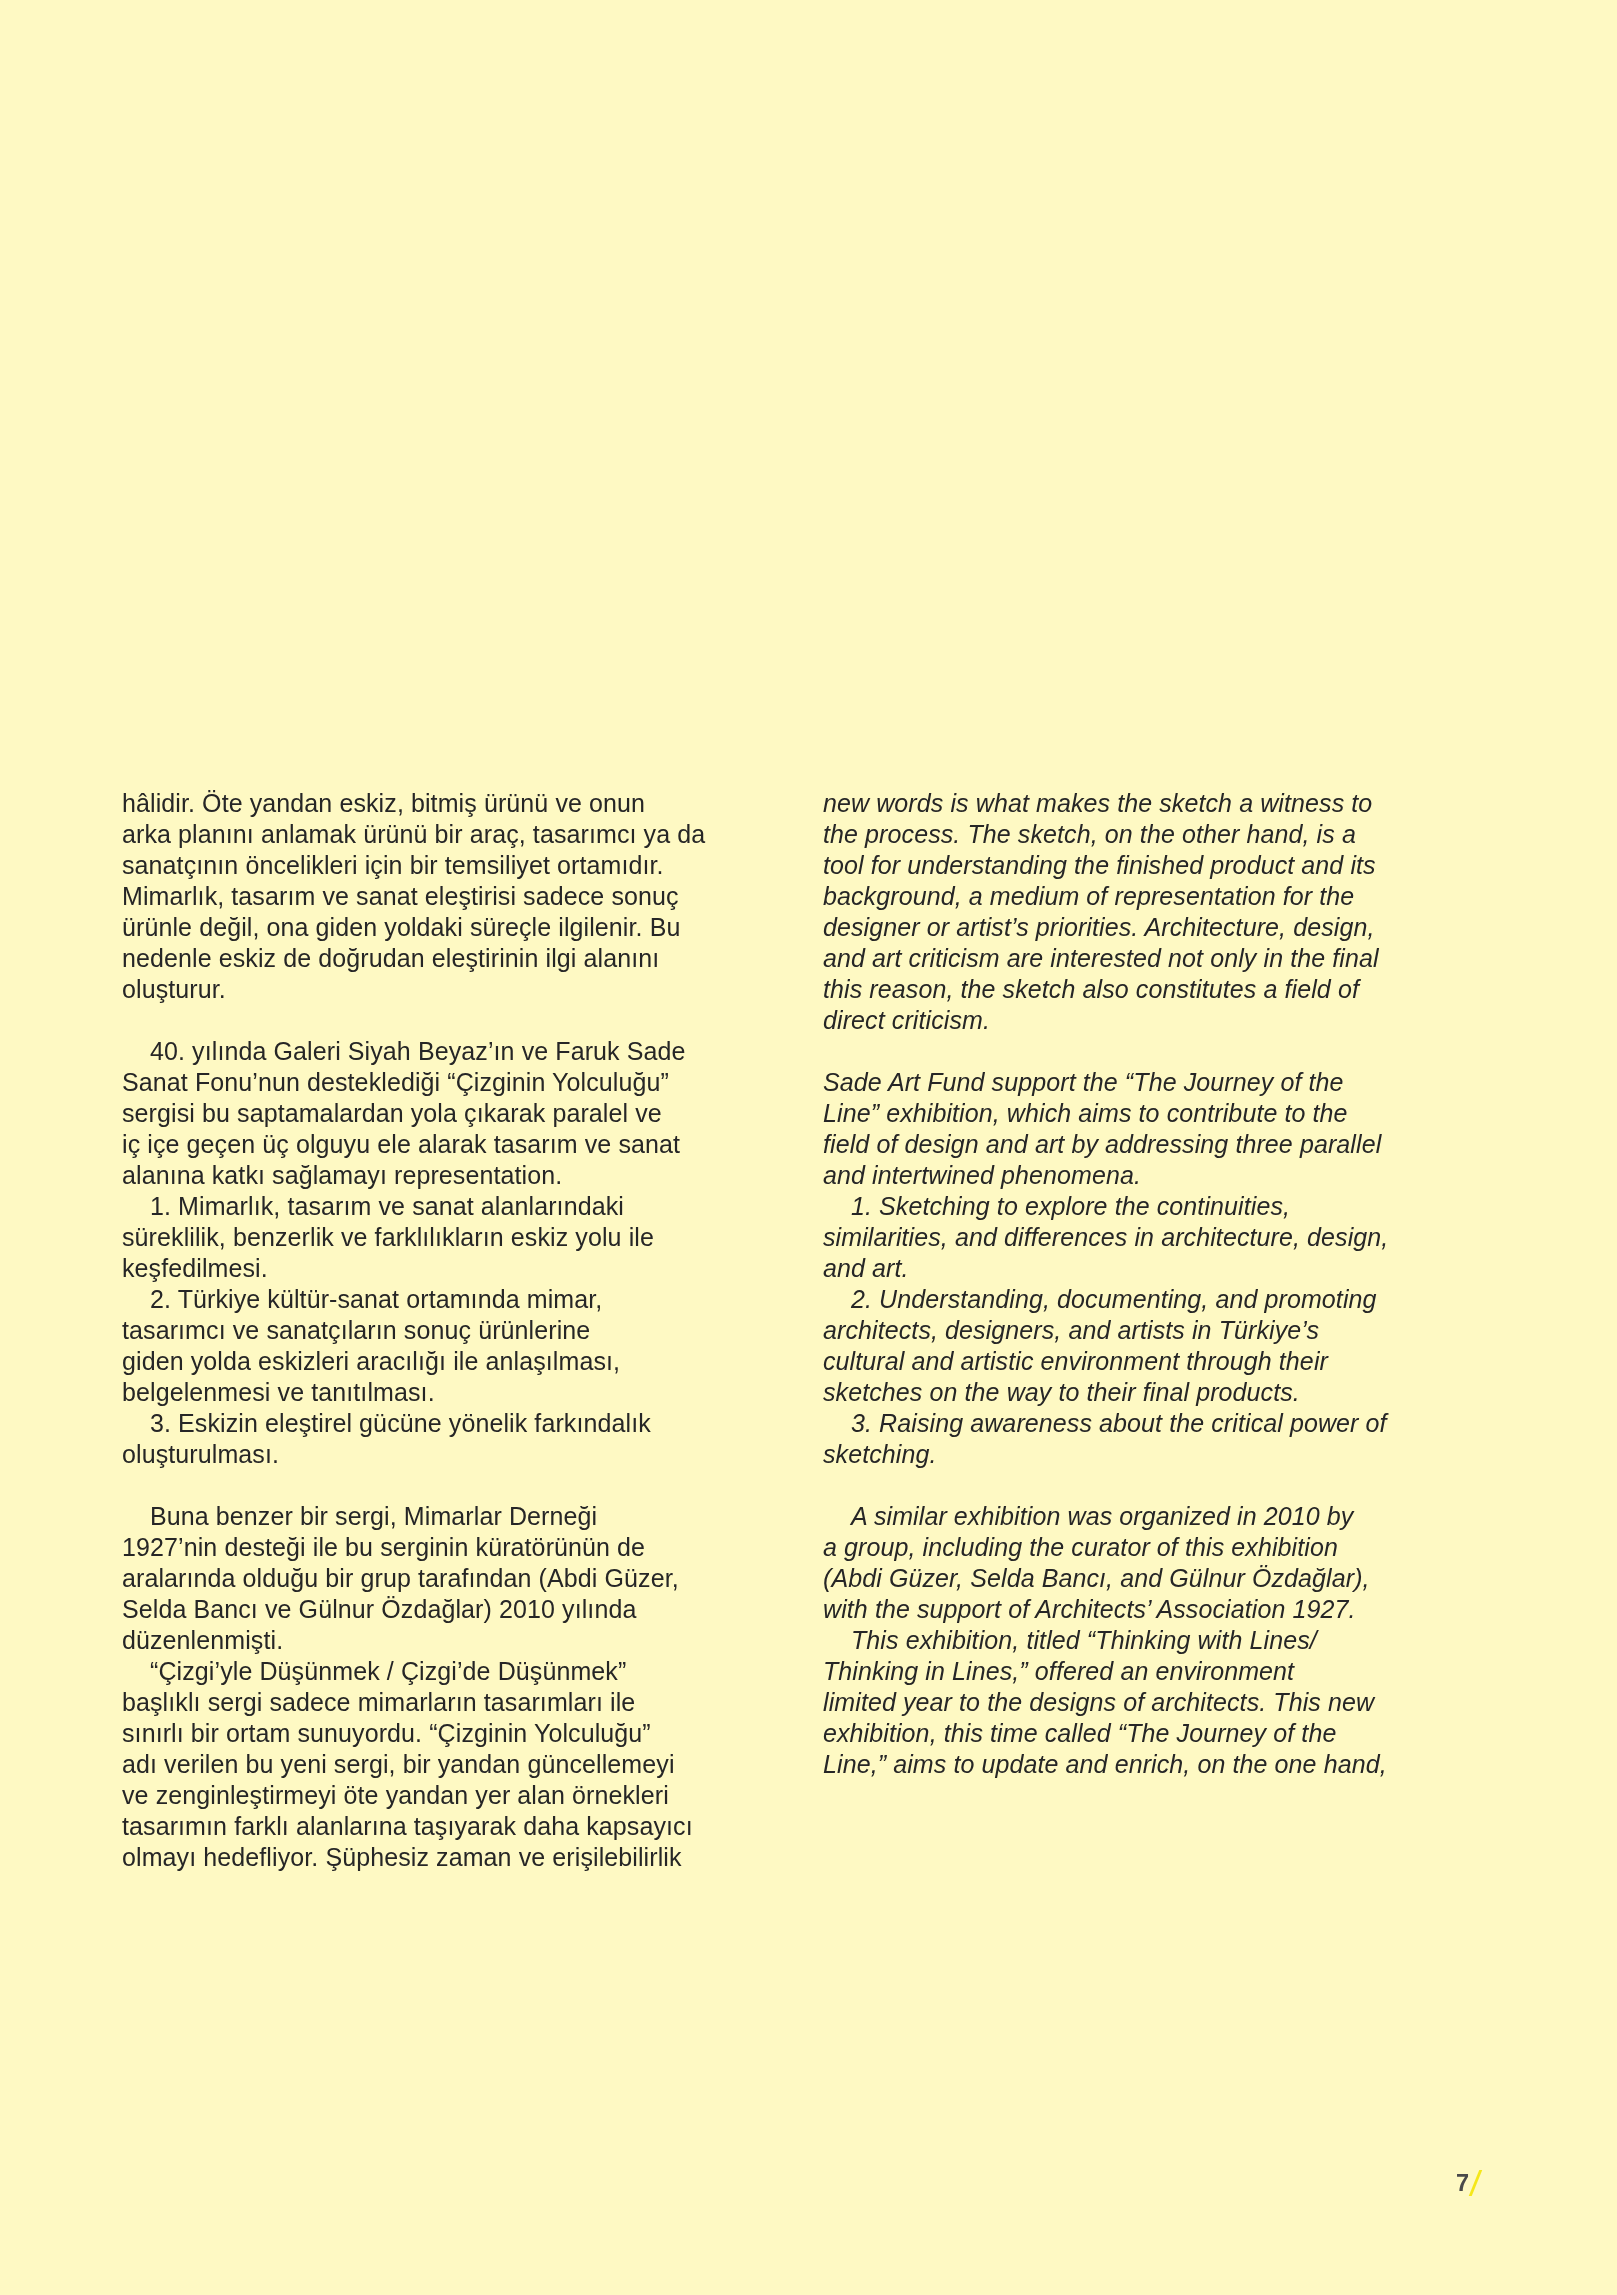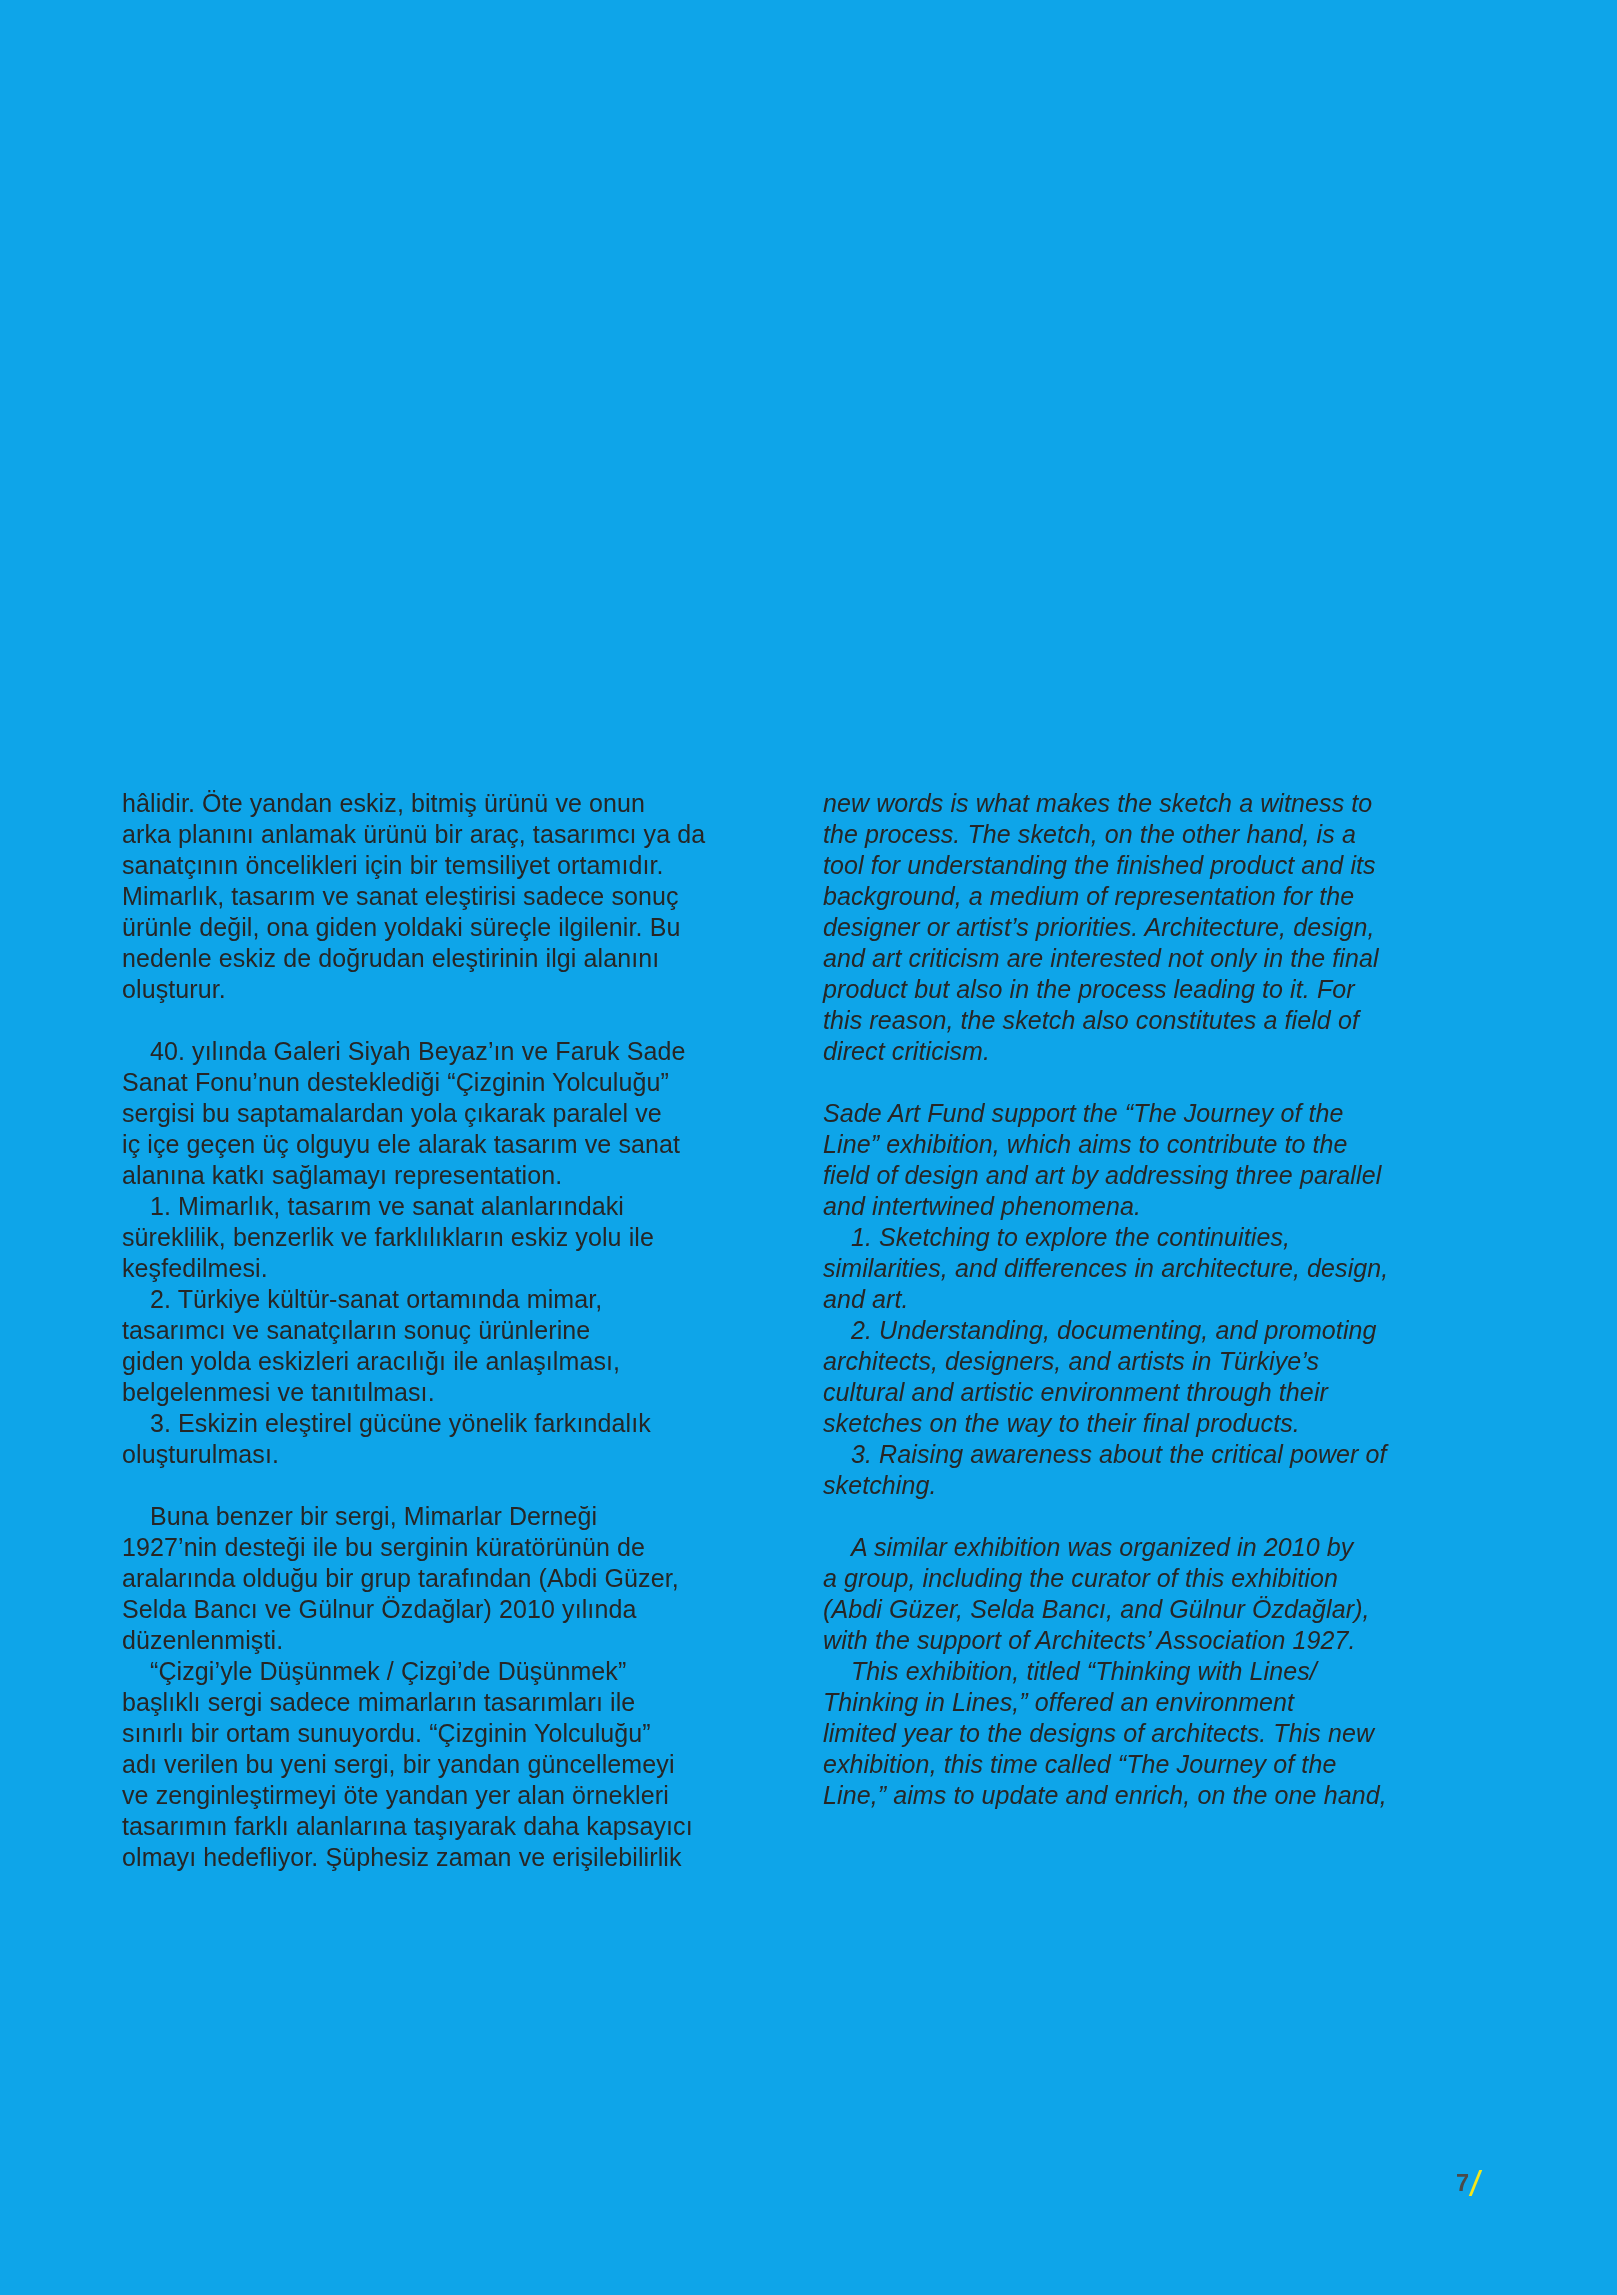--- a/index.html
+++ b/index.html
@@ -1,17 +1,17 @@
 <!DOCTYPE html>
 <html style="font-size:11px"><head>
   <meta charset="utf-8">
   <style>
     html, body { margin: 0; padding: 0; background: #ffffff; }
     body { width: 1618px; height: 2295px; position: relative; overflow: hidden; }
-    .page { position: absolute; left: 0; top: 0; width: 1618px; height: 2295px; background: #0ea5e9; }
+    .page { position: absolute; left: 0; top: 0; width: 1618px; height: 2295px; background: #fef9c3; }
     .col {
       position: absolute; top: 788px;
       font-family: "Liberation Sans", sans-serif;
       font-size: 25px; line-height: 31px; color: #262626;
       letter-spacing: 0.1px;
     }
     .col-left { left: 122px; width: 664px; }
     .col-right { left: 823px; width: 678px; font-style: italic; }
     .para { margin: 0 0 31px 0; }
     .line { display: block; white-space: nowrap; }
@@ -88,21 +88,20 @@
     </div>
   <div class="col col-right" id="col-right">
       <div class="para">
         <div>
           <span class="line">new words is what makes the sketch a witness to</span>
           <span class="line">the process. The sketch, on the other hand, is a</span>
           <span class="line">tool for understanding the finished product and its</span>
           <span class="line">background, a medium of representation for the</span>
           <span class="line">designer or artist’s priorities. Architecture, design,</span>
           <span class="line">and art criticism are interested not only in the final</span>
-          <span class="line">product but also in the process leading to it. For</span>
           <span class="line">this reason, the sketch also constitutes a field of</span>
           <span class="line">direct criticism.</span>
         </div>
       </div>
       <div class="para">
         <div>
           <span class="line">Sade Art Fund support the “The Journey of the</span>
           <span class="line">Line” exhibition, which aims to contribute to the</span>
           <span class="line">field of design and art by addressing three parallel</span>
           <span class="line">and intertwined phenomena.</span>

